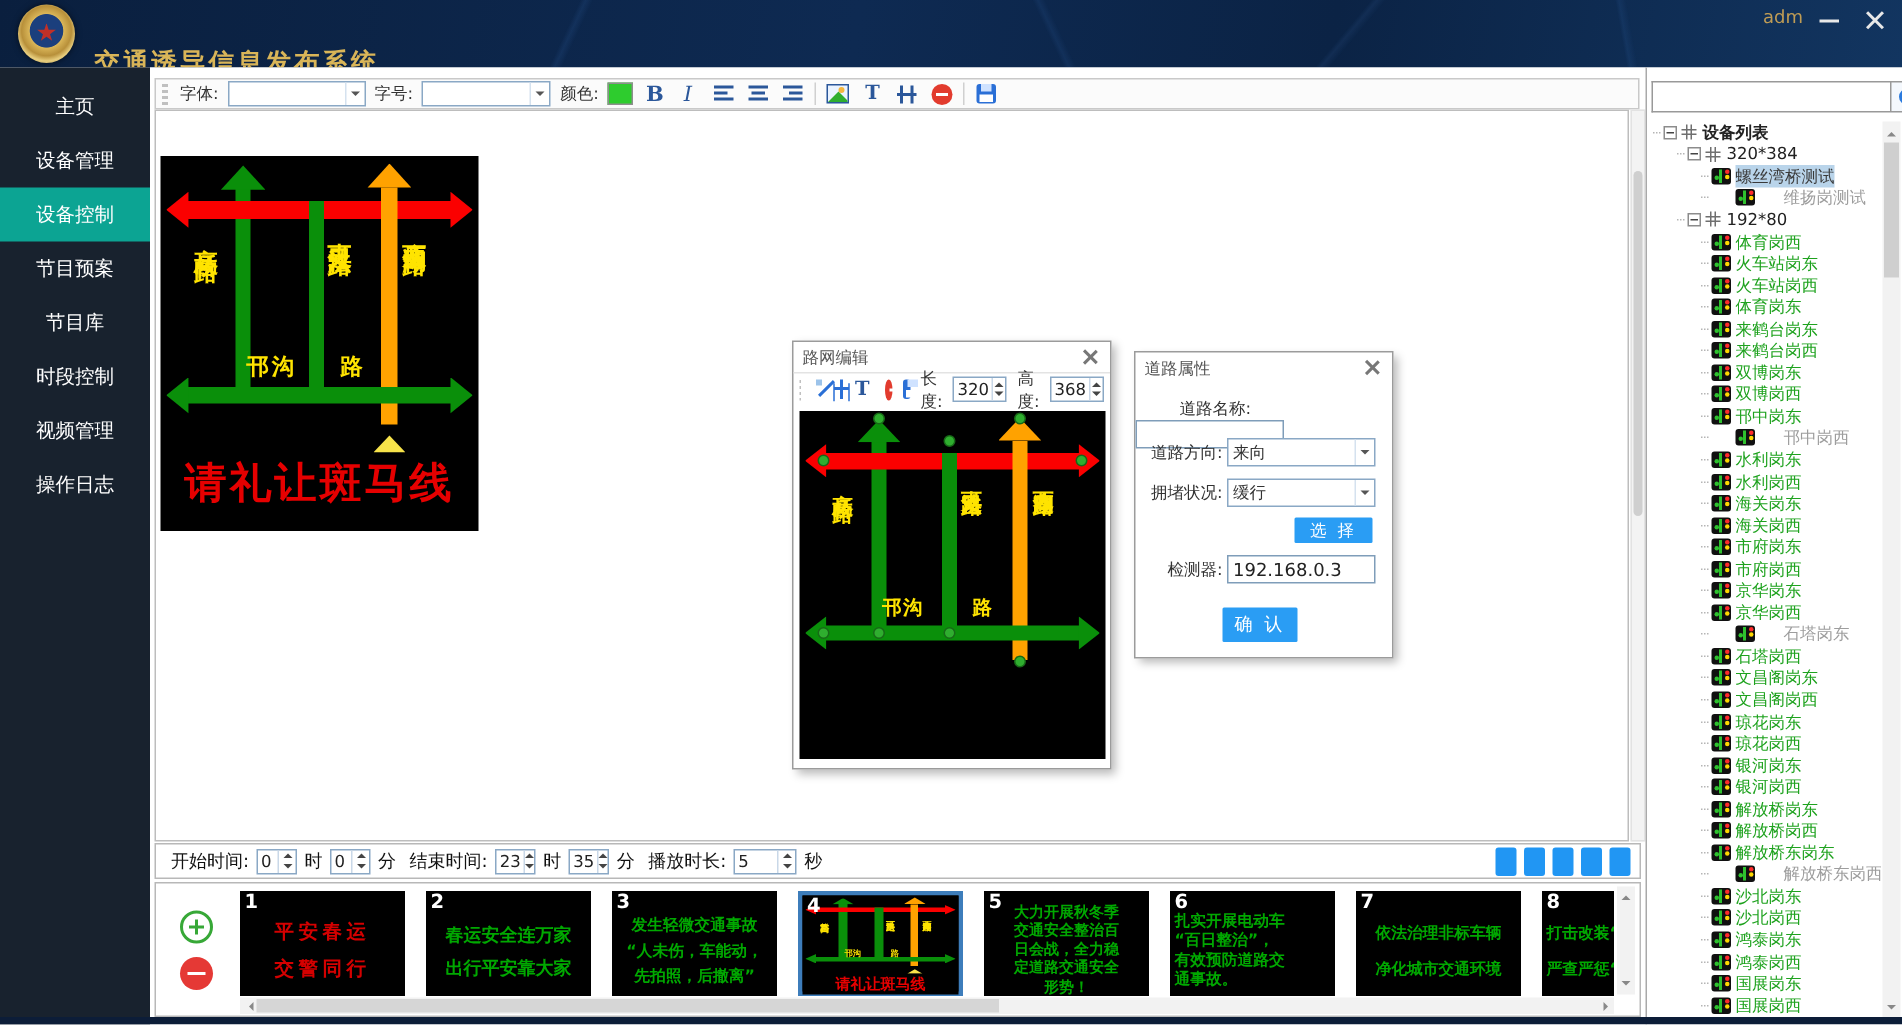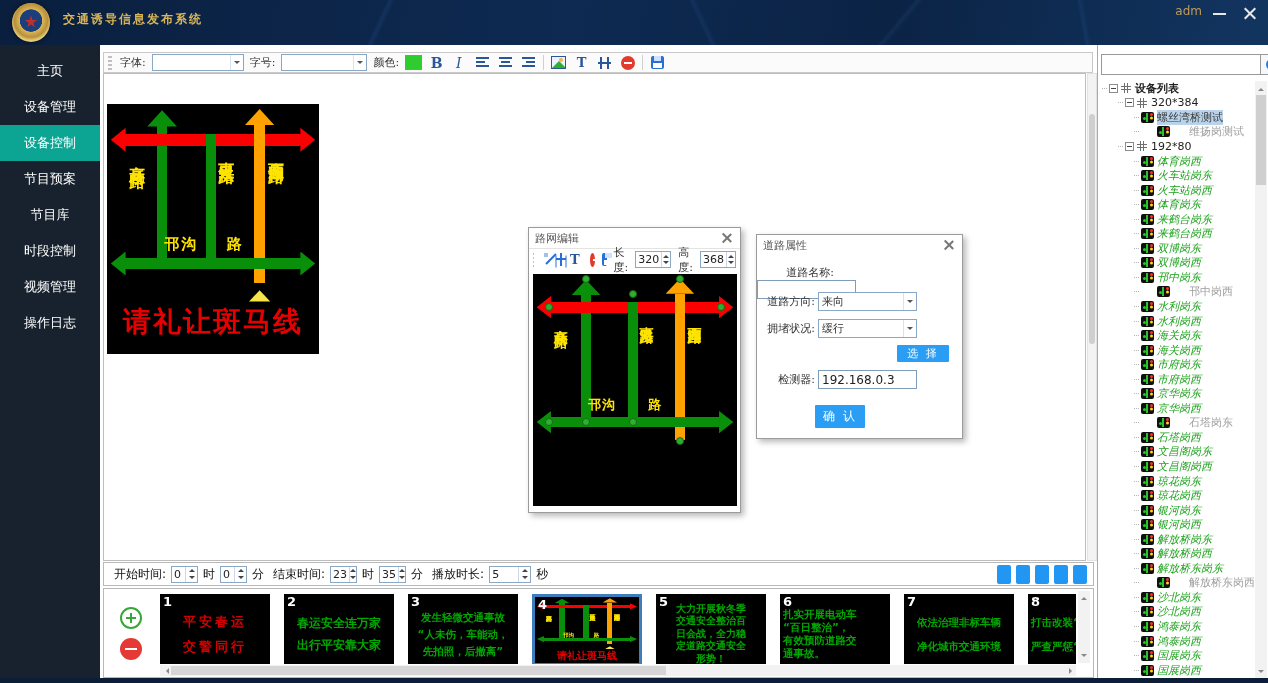--- a/index.html
+++ b/index.html
@@ -12,21 +12,21 @@
   .header .netlines{position:absolute;inset:0;opacity:.5;background:
     linear-gradient(115deg,transparent 30%,rgba(70,130,210,.25) 30.3%,transparent 30.7%),
     linear-gradient(65deg,transparent 55%,rgba(70,130,210,.22) 55.3%,transparent 55.7%),
     linear-gradient(130deg,transparent 70%,rgba(90,150,230,.18) 70.3%,transparent 70.8%),
     linear-gradient(80deg,transparent 85%,rgba(70,130,210,.22) 85.2%,transparent 85.6%);}
   .badge{position:absolute;left:12px;top:3px;width:38px;height:39px;border-radius:50%;
     background:radial-gradient(circle at 50% 45%,#1b3f7d 0 38%,#d9b558 40%,#b8903a 58%,#e7cd7d 70%,#8a6a25 100%);
     box-shadow:0 0 4px rgba(0,0,0,.6);}
   .badge::before{content:"";position:absolute;left:50%;top:50%;width:13px;height:13px;transform:translate(-50%,-55%);
     background:#c03028;clip-path:polygon(50% 0,61% 35%,98% 35%,68% 57%,79% 91%,50% 70%,21% 91%,32% 57%,2% 35%,39% 35%);}
-  .app-title{position:absolute;left:63px;top:11px;font-size:12px;font-weight:bold;color:#d9b558;letter-spacing:2px;}
+  .app-title{position:absolute;left:63px;top:30px;font-size:17px;font-weight:bold;color:#d9b558;letter-spacing:2px;}
   .user-label{position:absolute;right:66px;top:4px;font-size:12px;color:#bf9c55;}
   .win-btn{position:absolute;top:4px;width:20px;height:18px;cursor:pointer;}
   .win-min{right:38px;} .win-min::before{content:"";position:absolute;left:3px;top:9px;width:13px;height:2px;background:#e8e8e8;}
   .win-close{right:8px;}
   .win-close::before,.win-close::after{content:"";position:absolute;left:9px;top:2px;width:2px;height:15px;background:#e8e8e8;}
   .win-close::before{transform:rotate(45deg);} .win-close::after{transform:rotate(-45deg);}
 
   
   .sidebar{position:absolute;left:0;top:45px;width:100px;height:638px;background:#18222e;}
   .side-item{height:36px;margin-top:0;display:flex;align-items:center;justify-content:center;
@@ -131,21 +131,21 @@
   .spin{height:17px;border:1px solid #8aa8c5;background:#fff;display:flex;}
   .spin .sval{flex:1;font-size:11px;padding:1px 2px;color:#222;}
   .spin .sbtns{width:12px;border-left:1px solid #c9d8e8;display:flex;flex-direction:column;}
   .spin .sbtns i{flex:1;display:flex;align-items:center;justify-content:center;}
   .spin .sbtns i::before{content:"";width:0;height:0;border:3px solid transparent;}
   .spin .sbtns i.up::before{border-bottom-color:#444;margin-top:-2px;}
   .spin .sbtns i.dn::before{border-top-color:#444;margin-bottom:-2px;}
   .spin.w34{width:36px;} .spin.w26{width:27px;} .spin.w40{width:42px;}
 
   
-  .dlg-props{left:652px;top:160px;width:207px;height:205px;}
+  .dlg-props{left:652px;top:160px;width:173px;height:205px;}
   .prow{position:absolute;display:flex;align-items:center;font-size:11px;color:#333;}
   .plabel{width:58px;text-align:right;margin-right:3px;}
   .pinput{width:99px;height:19px;border:1px solid #7f9db9;font-size:12px;padding:0 3px;font-family:inherit;color:#222;background:#fff;}
   .pcombo{width:99px;height:19px;}
   .btn-blue{background:#2a9df4;color:#fff;border:none;font-size:11px;cursor:pointer;border-radius:1px;font-family:inherit;letter-spacing:2px;}
   .btn-select{position:absolute;right:13px;top:110px;width:52px;height:17px;}
   .btn-ok{position:absolute;left:58px;top:170px;width:50px;height:23px;font-size:12px;}
 
   
   .timebar{position:absolute;left:3px;top:517px;width:991px;height:24px;border:1px solid #b8b8b8;
@@ -203,21 +203,21 @@
   .expbox{width:9px;height:9px;border:1px solid #8c8c8c;background:#fff;position:relative;margin-right:3px;flex:none;}
   .expbox::before{content:"";position:absolute;left:1px;right:1px;top:3px;height:1px;background:#444;}
   .hash-icon{position:relative;width:10px;height:10px;margin-right:4px;flex:none;}
   .hash-icon::before{content:"";position:absolute;left:3px;top:0;bottom:0;width:1px;background:#6f6f6f;box-shadow:3px 0 0 #6f6f6f;}
   .hash-icon::after{content:"";position:absolute;top:3px;left:0;right:0;height:1px;background:#6f6f6f;box-shadow:0 3px 0 #6f6f6f;}
   .tl-icon{width:13px;height:11px;background:#101010;border-radius:2px;position:relative;margin-right:3px;flex:none;display:none;}
   .tl-icon::before{content:"";position:absolute;left:5px;top:1px;bottom:1px;width:2px;background:#2ec12e;}
   .tl-icon::after{content:"";position:absolute;width:3px;height:3px;border-radius:50%;background:#ff2a2a;left:9px;top:1px;
     box-shadow:0 3.5px 0 #ffd800,-7px 4px 0 #2ec12e;}
   .tree-row[data-type="leaf"] .tl-icon{display:block;}
-  .tree-row[data-state="online"]{color:#1ea21e;font-style:italic;}
+  .tree-row[data-state="online"]{color:#1ea21e;}
   .tree-row[data-state="offline"]{color:#9d9d9d;gap:16px;}
   .tree-row[data-state="selected"] .tlabel{background:#b9d4ea;color:#3a3a3a;}
   .tree-vscroll{position:absolute;right:1px;top:36px;bottom:3px;width:12px;background:#f2f2f2;}
   .tree-vscroll::before{content:"";position:absolute;left:3px;top:4px;border:3px solid transparent;border-bottom-color:#888;}
   .tree-vscroll::after{content:"";position:absolute;left:3px;bottom:4px;border:3px solid transparent;border-top-color:#888;}
   .tree-vscroll .vthumb{position:absolute;left:1px;top:14px;width:10px;height:90px;background:#cfcfcf;}
 
   .footer{position:absolute;left:0;bottom:0;width:1268px;height:5px;background:#0c1d38;}
 </style>
 </head>

